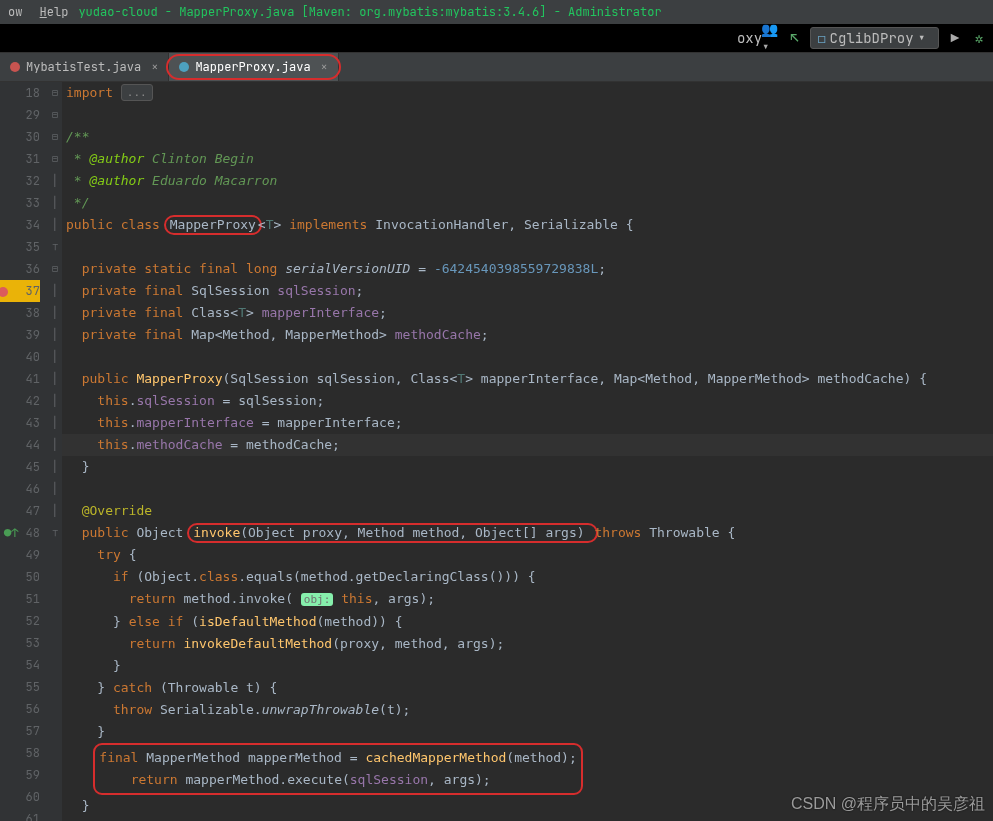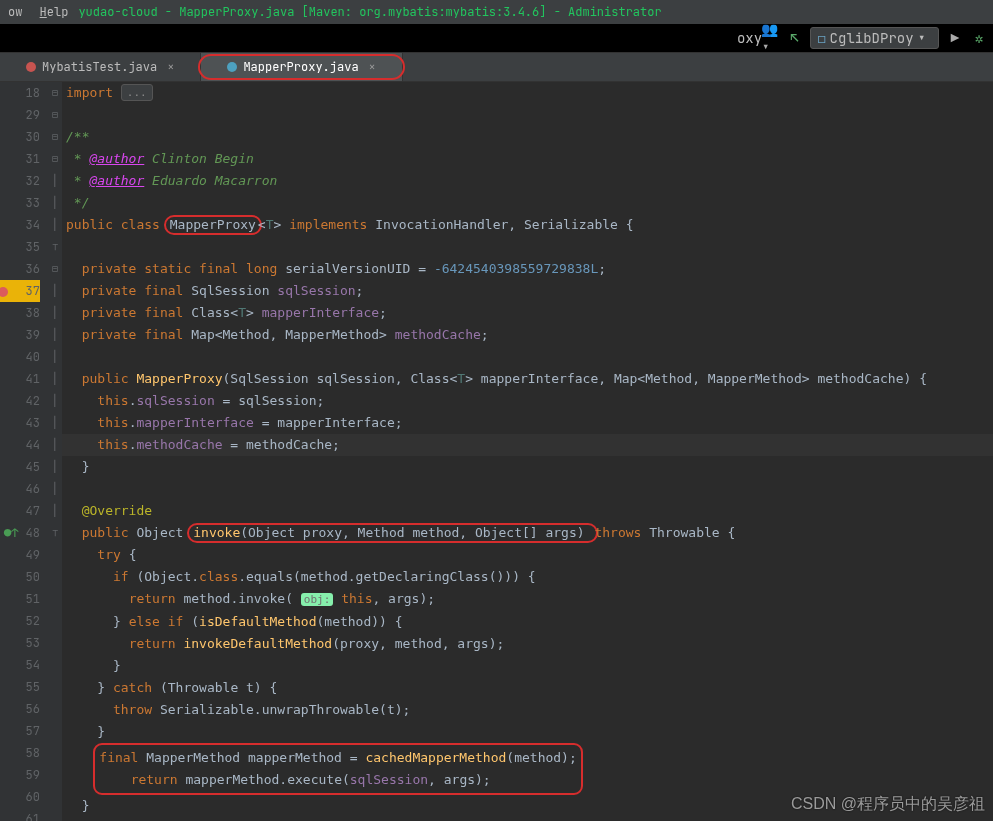--- a/index.html
+++ b/index.html
@@ -7,42 +7,42 @@
   .titlebar .title{flex:1;text-align:left;color:#22c55e}
   .menubar{height:18px}
   .menubar span{margin-right:10px;color:#bbb}
   .menubar span u{text-decoration:underline}
   .navbar{height:28px;background:#000000;border-bottom:1px solid #323232;display:flex;align-items:center;justify-content:flex-end;padding:0 6px;font-size:14px}
   .navbar-left{color:#bbb}
   .navbar-right{display:flex;align-items:center;gap:8px}
   .navbar-right .ic{width:16px;height:16px;display:inline-flex;align-items:center;justify-content:center;color:#aaa}
   .config{background:#3c3f41;border:1px solid #555;border-radius:3px;padding:1px 12px 1px 6px;color:#bbb;display:flex;align-items:center;gap:4px}
   .tabs{display:flex;background:#3c3f41;height:28px;border-bottom:1px solid #323232;align-items:stretch}
-  .tab{display:flex;align-items:center;gap:6px;padding:0 26px;color:#bbb;font-size:12px;border-right:1px solid #323232}
+  .tab{display:flex;align-items:center;gap:6px;padding:0 10px;color:#bbb;font-size:12px;border-right:1px solid #323232}
   .tab.active{background:#4e5254;color:#fff}
   .tab .dot{width:10px;height:10px;border-radius:50%;background:#c75450;display:inline-block}
   .tab.active .dot{background:#4da1c0}
   .tab .close{color:#999;margin-left:4px}
   .tab.circled{position:relative}
   .tab.circled::after{content:"";position:absolute;left:-3px;right:-3px;top:1px;bottom:1px;border:2.5px solid #d62d2d;border-radius:14px;pointer-events:none}
   .editor{display:flex;height:calc(821px - 24px - 28px - 28px);overflow:hidden}
   .gutter{width:48px;background:#313335;text-align:right;padding-right:8px;color:#606366;font-size:12px;line-height:22px;padding-top:0;user-select:none;box-sizing:border-box}
   .code{flex:1;position:relative;padding-left:4px}
   pre{margin:0;line-height:22px;font-size:13px;white-space:pre}
   .hl-line{position:absolute;left:0;right:0;height:22px;background:#323232;z-index:0}
   pre{position:relative;z-index:1}
   
   .kw{color:#cc7832}
   .num{color:#6897bb}
   .doc{color:#629755;font-style:italic}
-  .docTag{color:#d946ef;text-decoration:underline;font-style:italic}
+  .docTag{color:#84cc16;font-style:italic}
   .fld{color:#9876aa}
   .fn{color:#ffc66d}
   .ann{color:#bbb529}
-  .ital{color:#a9b7c6;}
+  .ital{color:#a9b7c6;font-style:italic}
   .hint{color:#707070;background:#86efac;border-radius:3px;padding:0 3px;font-size:11px}
   .generic{color:#507874}
   .circle{border:2.5px solid #d62d2d;border-radius:12px;padding:0 4px 1px 4px;margin:0 -4px}
   .roundbox{border:2.5px solid #d62d2d;border-radius:9px;padding:2px 4px;display:inline-block;margin-left:-4px}
   .fold-badge{display:inline-block;background:#3c3f41;border:1px solid #555;border-radius:3px;padding:0 5px;color:#888;font-size:11px;line-height:15px;vertical-align:1px}
   .bp{display:inline-block;width:10px;height:10px;border-radius:50%;background:#db5c5c;position:relative;left:-18px;top:2px}
   .ln37{background:#eab308}
   .fold-col{width:14px;background:#313335;color:#606366;line-height:22px;font-size:10px;text-align:center}
   .watermark{position:absolute;right:8px;bottom:8px;color:#c0c0c0;font-size:16px;opacity:.75;font-family:sans-serif;text-shadow:0 0 2px #000}
   .run{color:#59a869}

